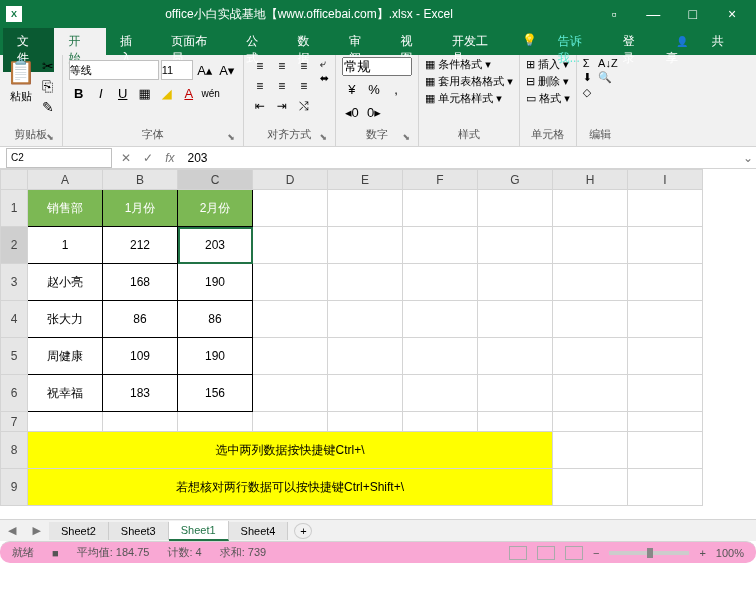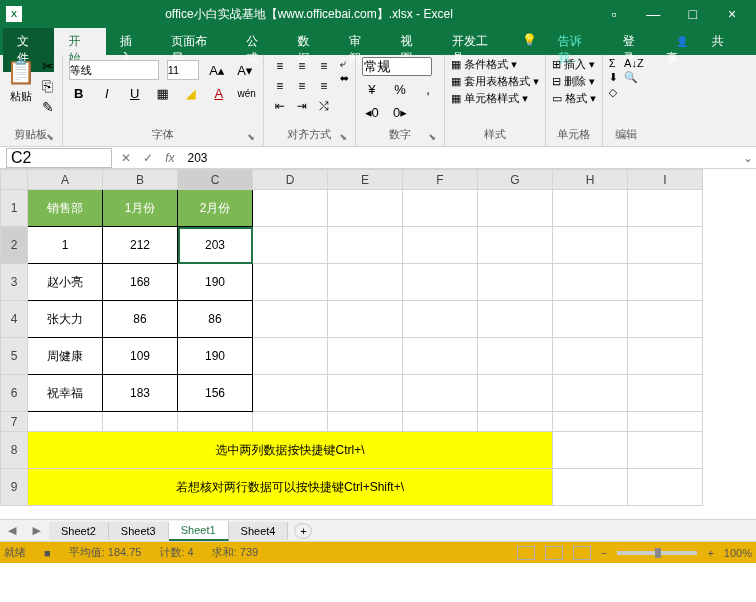--- a/index.html
+++ b/index.html
@@ -18,48 +18,48 @@
 .ribbon { background: #f1f1f1; height: 92px; display: flex; border-bottom: 1px solid #d4d4d4; }
 .group { border-right: 1px solid #d4d4d4; padding: 2px 6px 0 6px; display: flex; flex-direction: column; }
 .group .body { flex: 1; display: flex; align-items: flex-start; }
 .group .label { text-align: center; font-size: 11px; color: #555; padding: 2px 0 4px 0; position: relative; }
 .launcher { position: absolute; right: 2px; bottom: 4px; font-size: 9px; color: #777; cursor: pointer; }
 .clip-col { display: flex; flex-direction: column; align-items: center; gap: 2px; }
 .clip-icon { width: 30px; height: 30px; display: flex; align-items: center; justify-content: center; font-size: 24px; }
 .clip-small { display: flex; flex-direction: column; gap: 2px; margin-left: 4px; }
 .smallbtn { font-size: 14px; cursor: pointer; padding: 1px 2px; }
 .font-box input, .font-box select { font-size: 11px; height: 20px; border: 1px solid #c0c0c0; background: #fff; }
-.font-row { display: flex; gap: 8px; margin-top: 3px; align-items: flex-end; }
+.font-row { display: flex; gap: 2px; margin-top: 3px; align-items: flex-end; }
 .font-row span { display: inline-flex; width: 20px; height: 20px; align-items: center; justify-content: center; cursor: pointer; font-size: 13px; }
 .align-grid { display: grid; grid-template-columns: repeat(3, 20px); gap: 2px; }
 .align-grid span { display: flex; align-items: center; justify-content: center; height: 18px; cursor: pointer; font-size: 12px; }
 .vstack { display: flex; flex-direction: column; gap: 2px; font-size: 11px; }
 .vstack div { display: flex; align-items: center; gap: 3px; cursor: pointer; white-space: nowrap; }
 .namebox-row { height: 22px; display: flex; align-items: center; border-bottom: 1px solid #d4d4d4; background: #fff; padding-bottom: 2px; padding-top: 2px; }
-.namebox { width: 106px; border: 1px solid #c0c0c0; height: 20px; padding: 0 4px; font-size: 16px; margin-left: 6px; margin-right: 6px; }
+.namebox { width: 106px; border: 1px solid #c0c0c0; height: 20px; padding: 0 4px; font-size: 10px; margin-left: 6px; margin-right: 6px; }
 .fxbar { display: flex; align-items: center; gap: 6px; flex: 1; }
 .fxbar .btn { color: #777; cursor: pointer; padding: 0 3px; }
 .fxinput { flex: 1; border: none; height: 20px; padding: 0 4px; font-size: 12px; outline: none; }
 .grid-area { position: relative; height: 350px; overflow: hidden; }
 table.sheet { border-collapse: collapse; table-layout: fixed; }
 .sheet th, .sheet td { border: 1px solid #d4d4d4; font-weight: normal; font-size: 12px; text-align: center; overflow: hidden; }
 .colhead { background: #e6e6e6; height: 20px; color: #444; }
 .rowhead { background: #e6e6e6; width: 27px; color: #444; }
 .selhead { background: #cfcfcf !important; }
 .datarow td { height: 37px; }
 .hcell { background: #7cb854; color: #fff; font-size: 13px; border: 1px solid #000 !important; }
 .dcell { border: 1px solid #000 !important; background: #fff; }
 .selcell { outline: 2px solid #217346; outline-offset: -2px; }
 .yellow { background: #ffff00; height: 37px; font-size: 14px; font-weight: bold; }
 .sheet-tabs { height: 22px; background: #f1f1f1; border-top: 1px solid #d4d4d4; display: flex; align-items: center; font-size: 11px; }
 .sheet-tabs .nav { padding: 0 8px; color: #777; }
 .sheet-tabs .stab { padding: 3px 12px; border-right: 1px solid #ccc; cursor: pointer; background: #e6e6e6; }
 .sheet-tabs .stab.active { background: #fff; border-bottom: 2px solid #217346; color: #217346; }
 .sheet-tabs .add { padding: 0 8px; cursor: pointer; border: 1px solid #ccc; border-radius: 50%; width: 16px; height: 16px; display: flex; align-items: center; justify-content: center; margin-left: 6px; }
-.statusbar { height: 22px; background: #eab308; border-top: 1px solid #d4d4d4; display: flex; align-items: center; font-size: 11px; color: #555; padding: 0 4px; gap: 18px; }
+.statusbar { height: 22px; background: #f9a8d4; border-top: 1px solid #d4d4d4; display: flex; align-items: center; font-size: 11px; color: #555; padding: 0 12px; gap: 18px; border-radius: 10px; }
 .statusbar .right { margin-left: auto; display: flex; align-items: center; gap: 10px; }
 .zoom-slider { width: 80px; height: 4px; background: #ccc; position: relative; }
 .zoom-slider .thumb { position: absolute; top: -3px; left: 38px; width: 6px; height: 10px; background: #888; }
 .viewbtn { width: 18px; height: 14px; border: 1px solid #aaa; display: inline-block; cursor: pointer; }
 </style>
 </head>
 <body>
 
 <div class="titlebar">
   <span class="icon">X</span>

